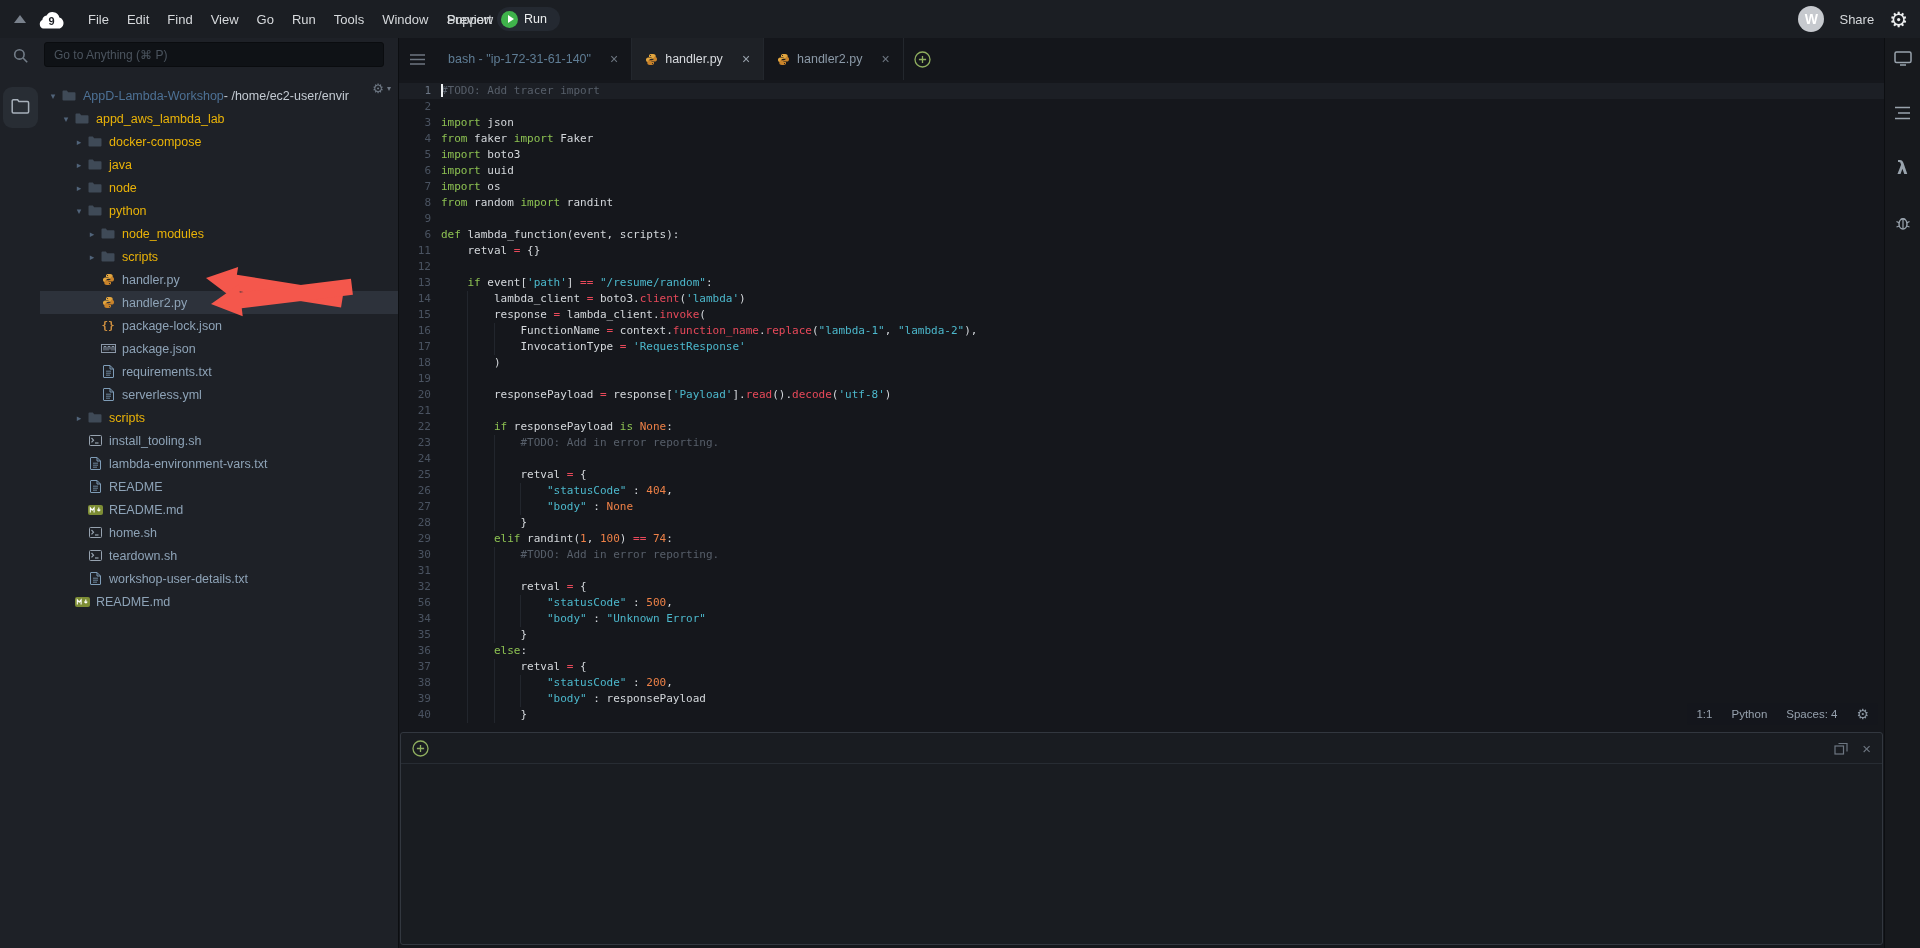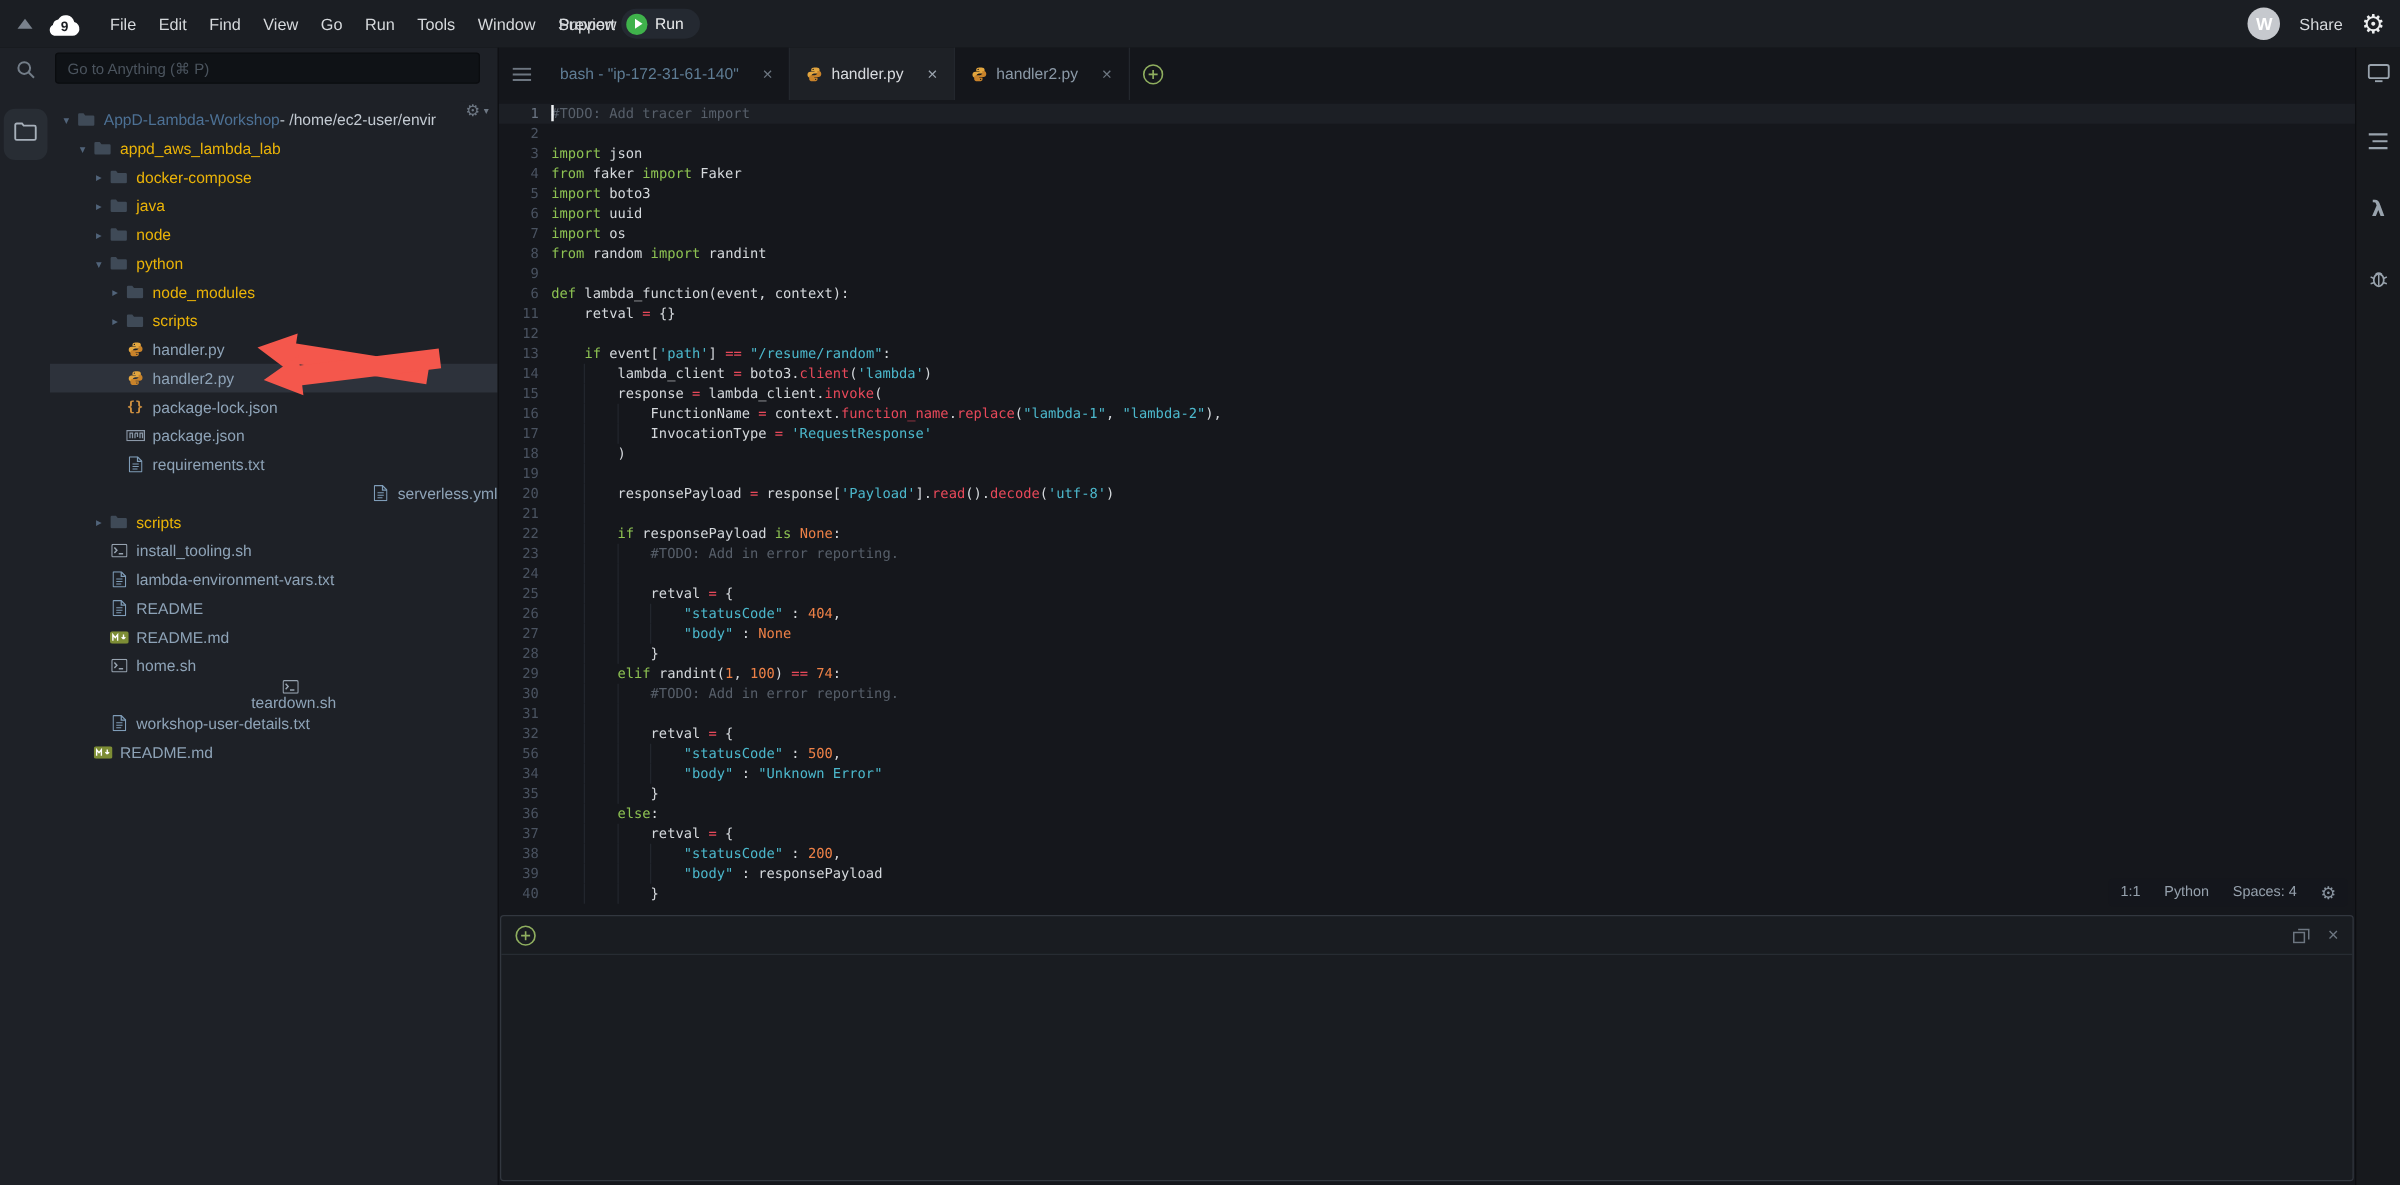--- a/index.html
+++ b/index.html
@@ -268,21 +268,21 @@
         <span class="caret"></span>
         <span class="ticon">
           <svg width="11" height="13" viewBox="0 0 11 13">
             <path d="M1 .5h6L10.5 4v8a.5.5 0 01-.5.5H1A.5.5 0 01.5 12V1A.5.5 0 011 .5z" fill="none" stroke="#7f9db8"></path>
             <path d="M7 .5V4h3.5" fill="none" stroke="#7f9db8"></path>
             <path d="M3 6.2h5M3 8.2h5M3 10.2h4" stroke="#7f9db8" stroke-width=".8"></path>
           </svg>
         </span>
         <span class="lbl">requirements.txt</span>
       </li>
-      <li class="tree-row file" style="padding-left: 45px; justify-content: flex-end;">
+      <li class="tree-row file" style="padding-left: 45px;">
         <span class="caret"></span>
         <span class="ticon">
           <svg width="11" height="13" viewBox="0 0 11 13">
             <path d="M1 .5h6L10.5 4v8a.5.5 0 01-.5.5H1A.5.5 0 01.5 12V1A.5.5 0 011 .5z" fill="none" stroke="#7f9db8"></path>
             <path d="M7 .5V4h3.5" fill="none" stroke="#7f9db8"></path>
             <path d="M3 6.2h5M3 8.2h5M3 10.2h4" stroke="#7f9db8" stroke-width=".8"></path>
           </svg>
         </span>
         <span class="lbl">serverless.yml</span>
       </li>
@@ -343,21 +343,21 @@
         <span class="caret"></span>
         <span class="ticon">
           <svg width="13" height="11" viewBox="0 0 13 11">
             <rect x=".5" y=".5" width="12" height="10" rx="1" fill="none" stroke="#97a3b0"></rect>
             <path d="M2.5 3l2 2.2-2 2.2" fill="none" stroke="#97a3b0" stroke-width="1.2"></path>
             <path d="M6 8h3.5" stroke="#97a3b0" stroke-width="1.2"></path>
           </svg>
         </span>
         <span class="lbl">home.sh</span>
       </li>
-      <li class="tree-row file" style="padding-left: 32px; flex-direction: column;">
+      <li class="tree-row file" style="padding-left: 32px;">
         <span class="caret"></span>
         <span class="ticon">
           <svg width="13" height="11" viewBox="0 0 13 11">
             <rect x=".5" y=".5" width="12" height="10" rx="1" fill="none" stroke="#97a3b0"></rect>
             <path d="M2.5 3l2 2.2-2 2.2" fill="none" stroke="#97a3b0" stroke-width="1.2"></path>
             <path d="M6 8h3.5" stroke="#97a3b0" stroke-width="1.2"></path>
           </svg>
         </span>
         <span class="lbl">teardown.sh</span>
       </li>
@@ -460,21 +460,21 @@
         <div class="line">
           <span class="ln">8</span>
           <span class="lc"><span class="tk-k">from</span><span class="tk-p"> random </span><span class="tk-k">import</span><span class="tk-p"> randint</span></span>
         </div>
         <div class="line">
           <span class="ln">9</span>
           <span class="lc"></span>
         </div>
         <div class="line">
           <span class="ln">6</span>
-          <span class="lc"><span class="tk-k">def</span><span class="tk-p"> lambda_function(event, context):</span></span>
+          <span class="lc"><span class="tk-k">def</span><span class="tk-p"> lambda_function(event, scripts):</span></span>
         </div>
         <div class="line">
           <span class="ln">11</span>
           <span class="lc"><span class="tk-p">    retval </span><span class="tk-o">=</span><span class="tk-p"> {}</span></span>
         </div>
         <div class="line">
           <span class="ln">12</span>
           <span class="lc"></span>
         </div>
         <div class="line">

